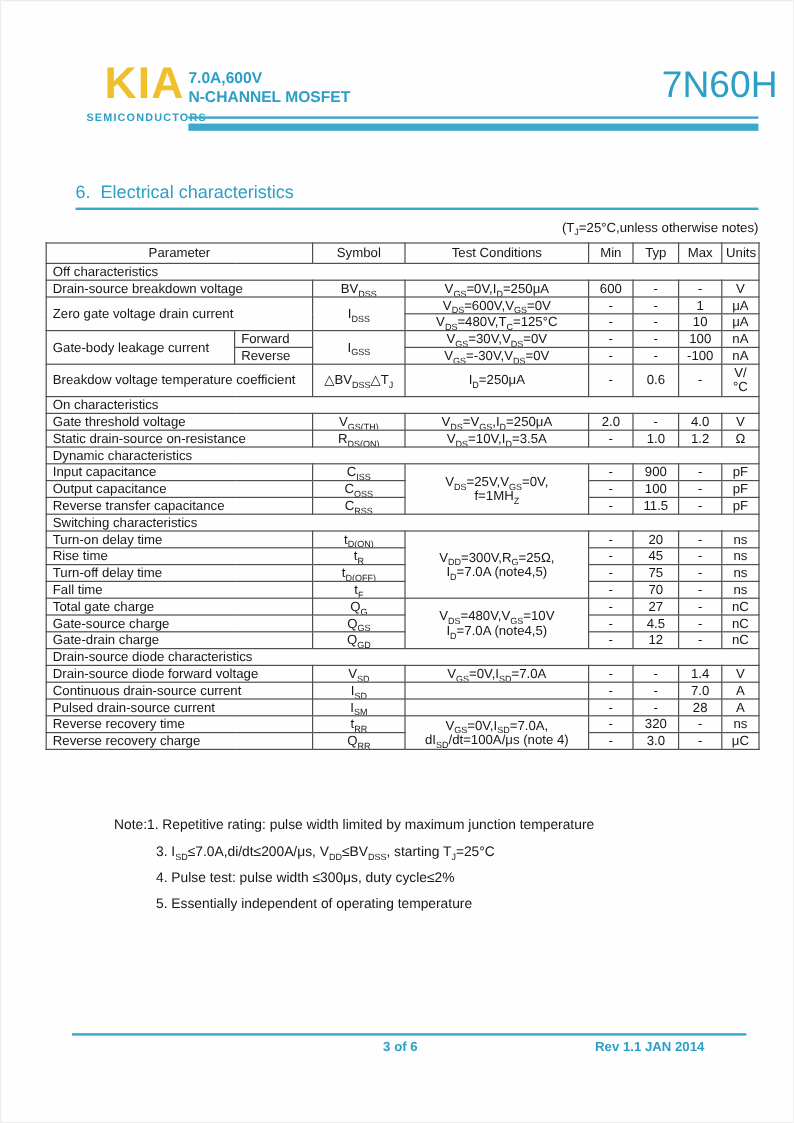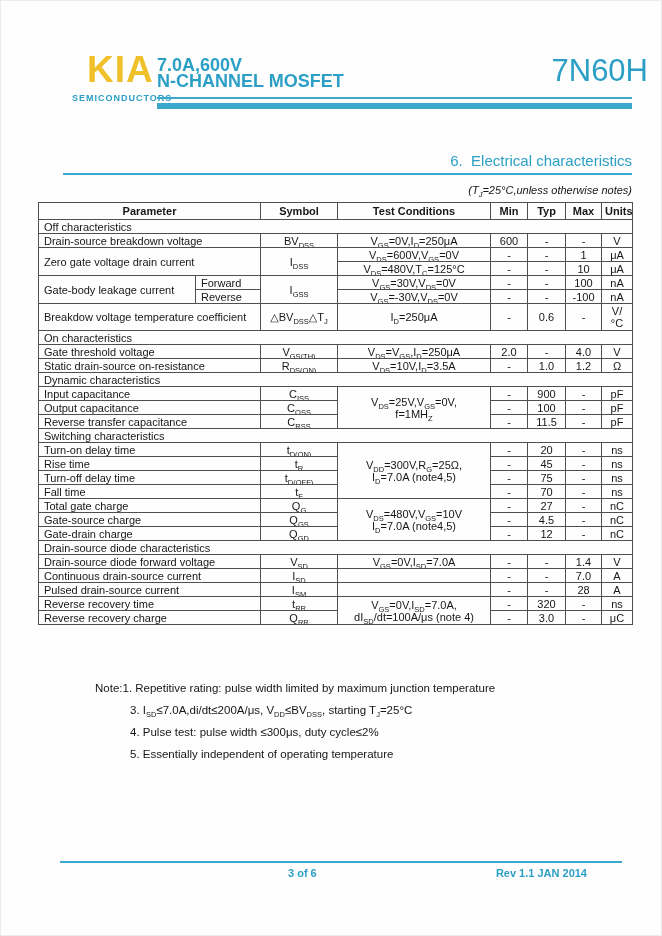--- a/index.html
+++ b/index.html
@@ -12,52 +12,52 @@
   html,body{margin:0;padding:0;background:#ffffff;}
   .page{
     position:relative;width:662px;height:936px;background:#fefefe;
     font-family:"Liberation Sans", sans-serif;color:var(--ink);overflow:hidden;
     box-shadow:inset 0 0 0 1px #ececec;
   }
   
   .logo{position:absolute;left:48px;top:50px;margin-left:24px;}
   .logo-text{margin-left:15px;font-size:37px;line-height:40px;font-weight:800;letter-spacing:1px;color:var(--logo);}
   .logo-sub{margin-top:3px;font-size:9px;letter-spacing:1px;font-weight:bold;color:var(--brand);}
-  .subtitle{position:absolute;left:157px;top:57px;color:var(--brand);font-weight:bold;font-size:18px;line-height:16px;}
+  .subtitle{position:absolute;left:157px;top:57px;color:var(--brand);font-weight:bold;font-size:13px;line-height:16px;}
   .part-number{position:absolute;right:14px;top:54px;font-size:31px;line-height:34px;color:var(--brand);text-align:right;}
   .rule-thin{position:absolute;left:157px;right:30px;top:97px;height:2px;background:var(--brand-bar);}
   .rule-thick{position:absolute;left:157px;right:30px;top:103px;height:6px;background:var(--brand-bar);}
   
   .section-title{
     position:absolute;left:63px;right:30px;top:152px;height:21px;
-    border-bottom:2px solid var(--brand-bar);color:var(--brand);font-size:15px;text-align:right;
+    border-bottom:2px solid var(--brand-bar);color:var(--brand);font-size:15px;
   }
   .section-title span{white-space:pre;}
   
-  .cond-note{position:absolute;right:30px;top:184px;font-size:11px;color:var(--ink);font-style:italic;}
+  .cond-note{position:absolute;right:30px;top:184px;font-size:11px;color:var(--ink);}
   
   .char-table{
     position:absolute;left:38px;top:202px;width:594px;
     border-collapse:collapse;table-layout:fixed;font-size:11px;color:var(--ink);
   }
   .char-table td{
     border:1px solid var(--grid);padding:0 3px;height:13px;line-height:12px;
     text-align:center;vertical-align:middle;overflow:hidden;
   }
-  .char-table td.hdr{font-weight:bold;height:16px;margin-left:16px;}
+  .char-table td.hdr{font-weight:normal;height:16px;margin-left:16px;}
   .char-table td.sec,.char-table td.param,.char-table td.param2{text-align:left;padding-left:5px;}
   tr.tall td{height:26px;line-height:12.5px;}
   sub{font-size:7.5px;line-height:0;}
   
   .notes{position:absolute;left:60px;top:682px;font-size:11.5px;color:var(--ink);}
   .note-line{margin-bottom:9.5px;line-height:12.5px;padding-left:35px;}
   .note-line.indent{margin-left:35px;}
   
   .footer-rule{position:absolute;left:60px;right:40px;top:861px;height:2px;background:var(--brand-bar);}
-  .footer-page{position:absolute;left:288px;top:867px;width:60px;text-align:left;font-size:11px;font-weight:bold;color:var(--brand);}
+  .footer-page{position:absolute;left:288px;top:867px;width:60px;text-align:right;font-size:11px;font-weight:bold;color:var(--brand);}
   .footer-rev{position:absolute;right:75px;top:867px;font-size:11px;font-weight:bold;color:var(--brand);text-align:right;}
 </style>
 </head>
 <body>
 
 <div class="page">
 
   <div>
     <div class="logo">
       <div class="logo-text">KIA</div>

